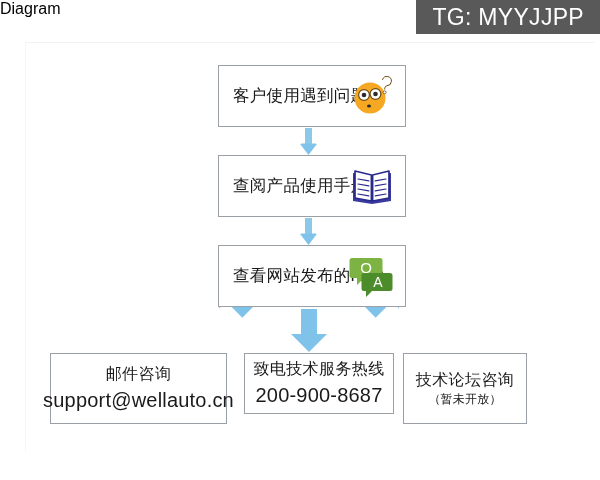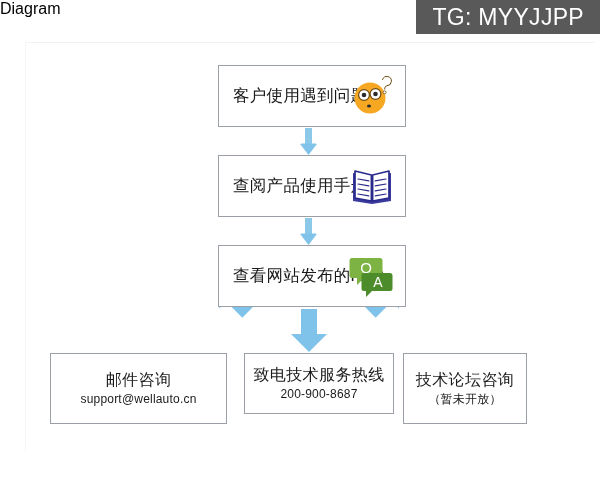--- a/index.html
+++ b/index.html
@@ -89,21 +89,21 @@
     flex-direction: column;
     text-align: center;
   }
   .node-term .term-line1 {
     font-size: 16px;
     color: #1a1a1a;
     line-height: 1.45;
     letter-spacing: 0.4px;
   }
   .node-term .term-line2 {
-    font-size: 12px;
+    font-size: 20px;
     color: #1a1a1a;
     line-height: 1.45;
     letter-spacing: 0.2px;
   }
   .node-term .term-line2.small {
     font-size: 12px;
   }
   
   #node-problem { left: 218px; top: 65px;  width: 188px; height: 62px; }
   #node-manual  { left: 218px; top: 155px; width: 188px; height: 62px; }

